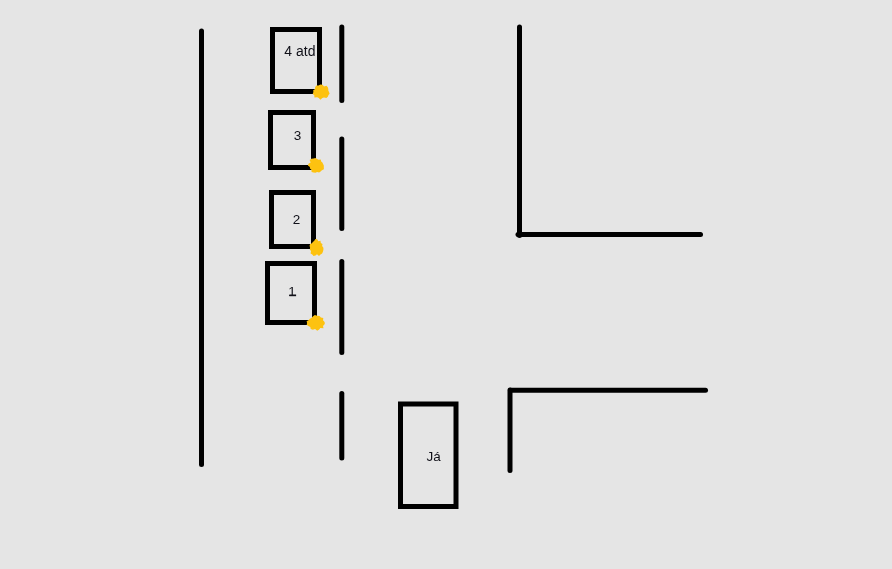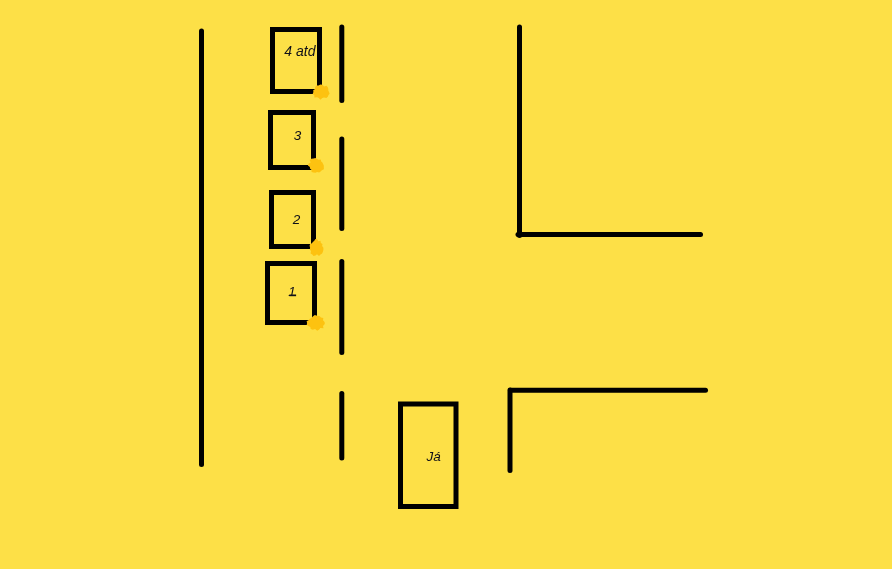--- a/index.html
+++ b/index.html
@@ -1,16 +1,16 @@
 <!DOCTYPE html>
 <html><head>
 <meta charset="utf-8">
 <style>
 html,body{margin:0;padding:0;background:#ffffff;}
-#canvas{position:relative;width:892px;height:569px;background:#fde047;overflow:hidden;font-style:italic;}
+#canvas{position:relative;width:892px;height:569px;background:#e5e5e5;overflow:hidden;}
 text{font-family:"Liberation Sans",sans-serif;fill:#101018;}
 </style>
 </head>
 <body>
 <div id="canvas">
 <svg width="892" height="569" viewBox="0 0 892 569" xmlns="http://www.w3.org/2000/svg">
 <defs>
 <path id="blobA" d="M7.5,0.0 L8.1,1.7 L7.0,3.1 L6.3,4.8 L4.8,6.0 L2.5,5.6 L0.8,5.9 L-1.1,7.7 L-2.7,6.0 L-4.3,5.3 L-7.1,5.4 L-7.2,3.2 L-8.8,1.9 L-8.1,-0.0 L-8.3,-1.7 L-6.4,-2.9 L-6.4,-4.8 L-5.2,-6.4 L-2.9,-6.6 L-1.1,-7.5 L1.0,-7.3 L2.5,-5.6 L5.0,-6.2 L6.3,-4.8 L6.8,-3.0 L6.8,-1.4 Z"></path>
 <path id="blobB" d="M7.5,0.0 L7.5,1.8 L7.6,3.8 L5.6,4.7 L4.3,5.9 L2.8,6.9 L0.8,6.4 L-0.9,7.2 L-2.8,7.0 L-4.7,6.5 L-4.9,4.2 L-6.3,3.1 L-6.4,1.5 L-8.4,-0.0 L-7.8,-1.8 L-5.7,-2.9 L-6.6,-5.5 L-5.0,-6.8 L-2.8,-7.1 L-0.9,-7.4 L0.8,-6.4 L2.3,-5.7 L4.4,-6.0 L4.9,-4.1 L6.1,-3.0 L6.8,-1.6 Z"></path>
 <path id="blobC" d="M7.1,0.0 L7.1,2.0 L6.6,4.0 L5.8,5.9 L4.2,6.9 L2.7,8.3 L0.7,6.6 L-0.8,7.7 L-2.8,8.3 L-4.0,6.7 L-5.7,5.8 L-5.3,3.2 L-6.5,1.8 L-6.2,-0.0 L-6.7,-1.9 L-6.2,-3.7 L-4.3,-4.4 L-3.5,-5.8 L-2.2,-6.8 L-0.9,-8.8 L0.9,-8.4 L2.1,-6.5 L4.2,-7.0 L4.5,-4.6 L6.2,-3.8 L5.8,-1.6 Z"></path>

